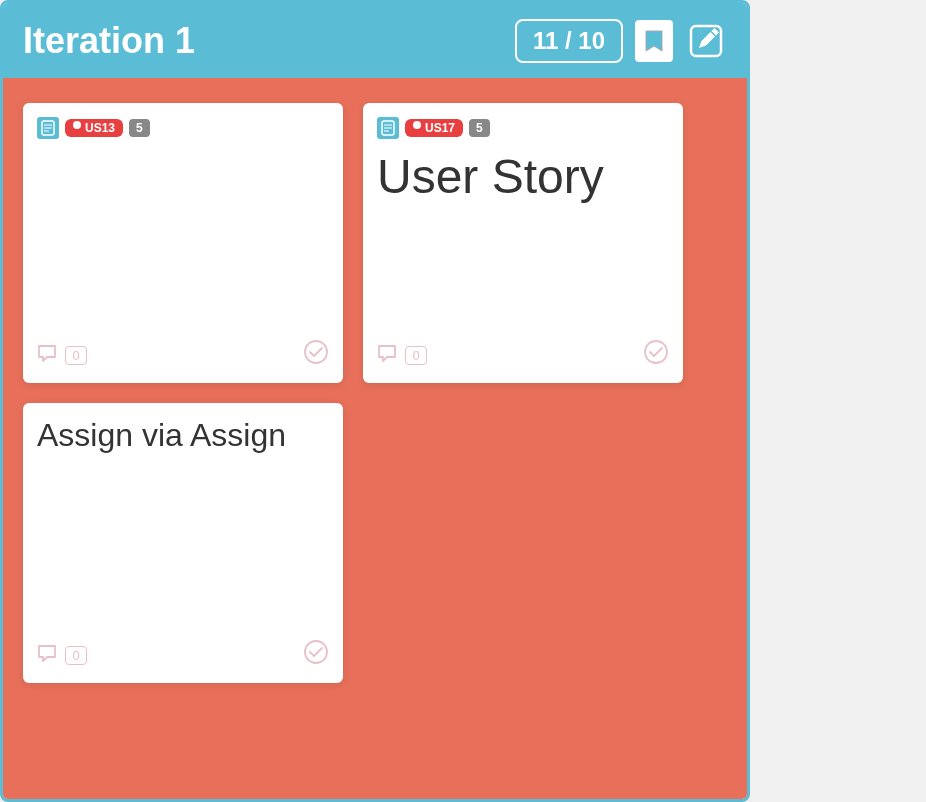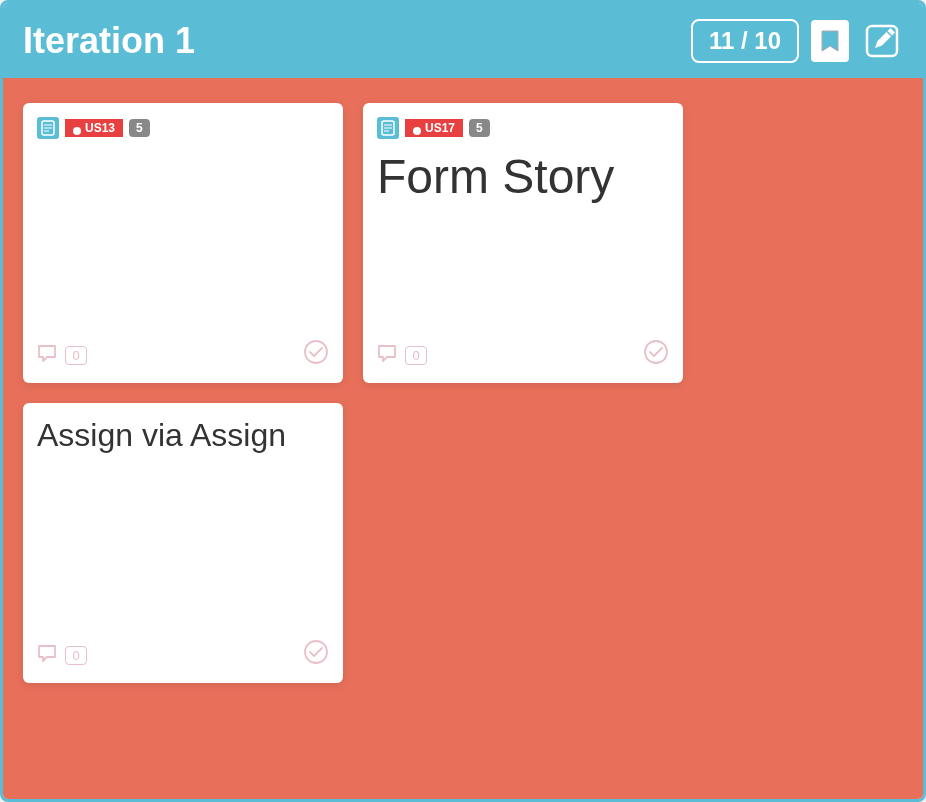--- a/index.html
+++ b/index.html
@@ -5,21 +5,21 @@
     * { box-sizing: border-box; margin: 0; padding: 0; }
     body {
       width: 926px;
       height: 802px;
       font-family: -apple-system, BlinkMacSystemFont, 'Segoe UI', sans-serif;
       background: #f0f0f0;
       overflow: hidden;
     }
 
     .app-container {
-      width: 926px;
+      width: 750px;
       height: 802px;
       border: 3px solid #5bbcd6;
       border-radius: 8px;
       overflow: hidden;
       display: flex;
       flex-direction: column;
     }
 
     .header {
       background: #5bbcd6;
@@ -114,26 +114,26 @@
       align-items: center;
       justify-content: center;
       color: white;
       font-size: 12px;
       flex-shrink: 0;
     }
 
     .us-badge {
       background: #e8705a;
       color: white;
-      border-radius: 0;
+      border-radius: 6px;
       padding: 2px 8px;
       font-size: 12px;
       font-weight: 600;
       display: flex;
-      align-items: flex-end;
+      align-items: flex-start;
       gap: 4px;
     }
 
     .us-badge-dot {
       width: 8px;
       height: 8px;
       background: white;
       border-radius: 50%;
       display: inline-block;
     }
@@ -264,21 +264,21 @@
             <line x1="3" y1="8" x2="11" y2="8" stroke="white" stroke-width="1.2"></line>
             <line x1="3" y1="11" x2="8" y2="11" stroke="white" stroke-width="1.2"></line>
           </svg>
         </div>
         <div class="us-badge us-badge-red">
           <span class="us-badge-dot"></span>
           <span>US17</span>
         </div>
         <div class="points-badge">5</div>
       </div>
-      <div class="card-title card-title-large">Form Story</div>
+      <div class="card-title card-title-large">User Story</div>
       <div class="card-footer">
         <div class="footer-left">
           <span class="comment-icon"><svg width="20" height="18" viewBox="0 0 20 18" fill="none" xmlns="http://www.w3.org/2000/svg">
       <path d="M2 2h16v11H10l-4 4v-4H2V2z" fill="none" stroke="#e8c0c8" stroke-width="1.8" stroke-linejoin="round"></path>
     </svg></span>
           <span class="comment-count">0</span>
         </div>
         <span class="check-icon"><svg width="26" height="26" viewBox="0 0 26 26" fill="none" xmlns="http://www.w3.org/2000/svg">
       <circle cx="13" cy="13" r="11" stroke="#e8c0c8" stroke-width="1.8"></circle>
       <path d="M7 13l4 4 8-8" stroke="#e8c0c8" stroke-width="1.8" stroke-linecap="round" stroke-linejoin="round"></path>

